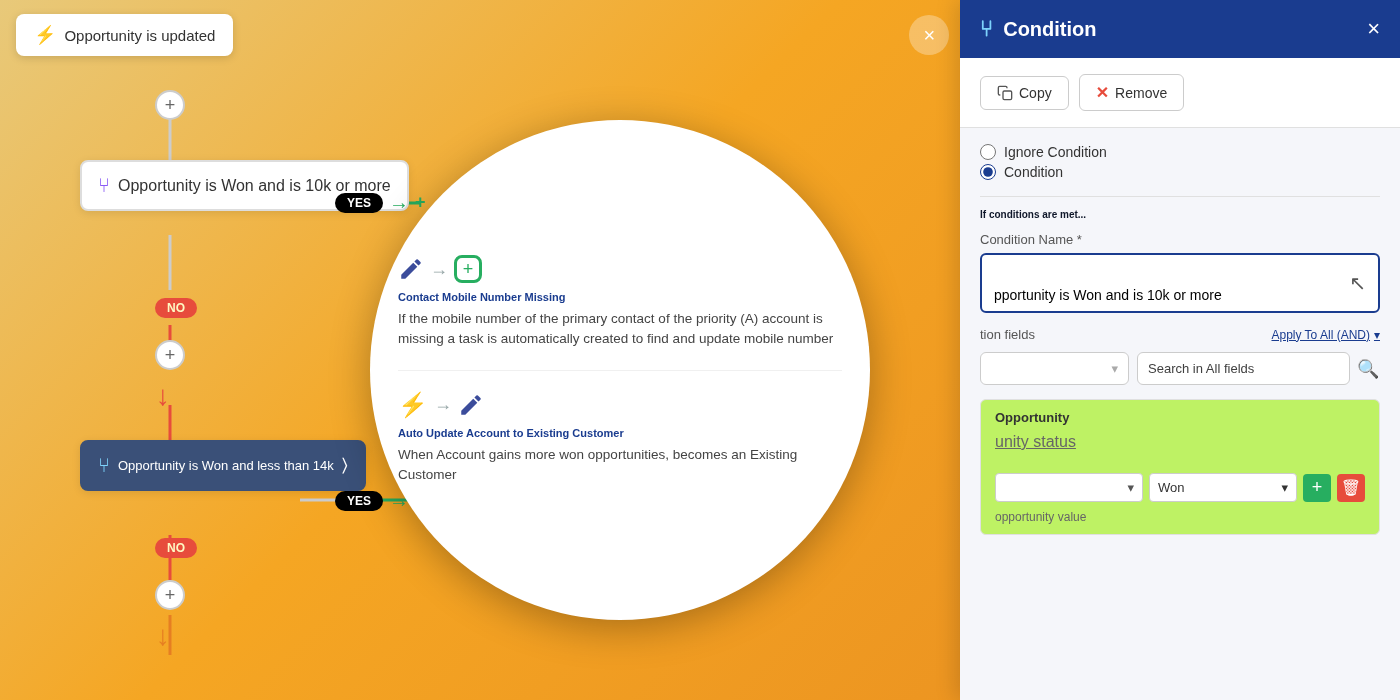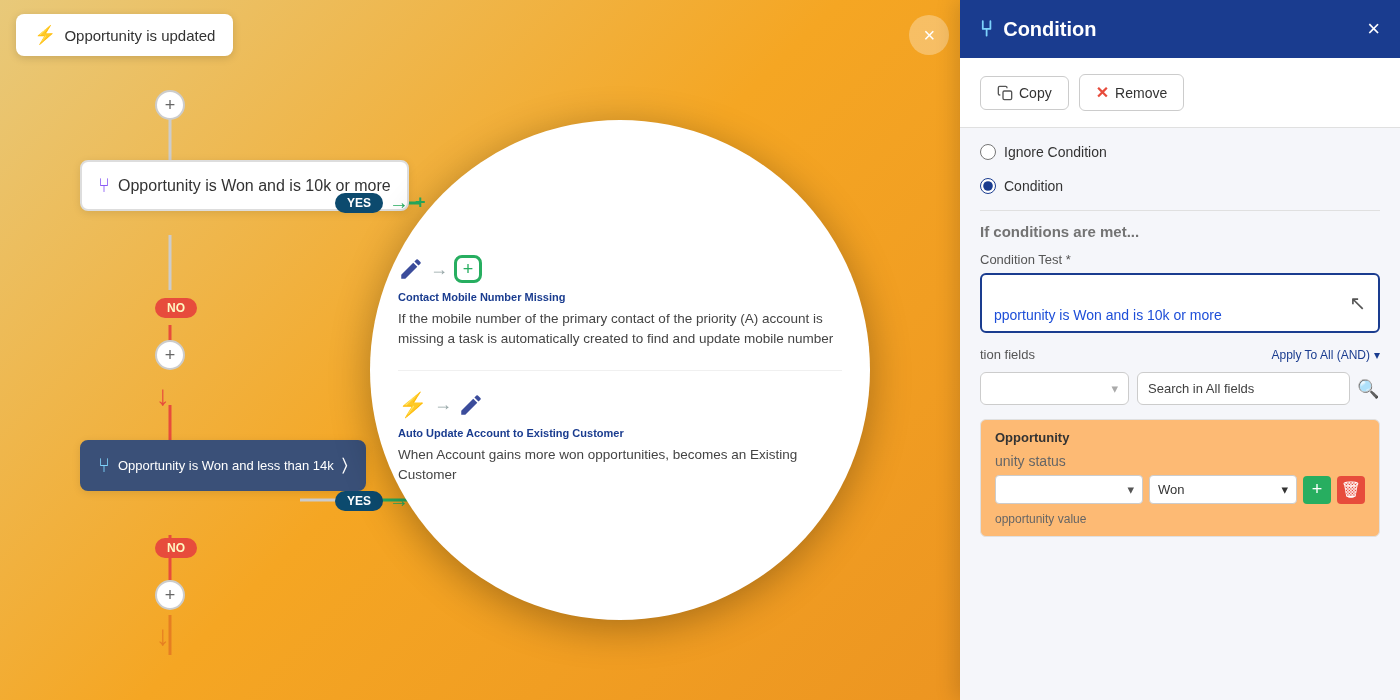--- a/index.html
+++ b/index.html
@@ -170,21 +170,21 @@
       background: white;
       color: #666;
       font-size: 18px;
       cursor: pointer;
       display: flex;
       align-items: center;
       justify-content: center;
     }
 
     .yes-badge {
-      background: #0c4a6e;
+      background: #000000;
       color: white;
       border-radius: 12px;
       padding: 3px 12px;
       font-size: 12px;
       font-weight: bold;
     }
 
     .no-badge {
       background: #e74c3c;
       color: #fef9c3;
@@ -351,21 +351,21 @@
 
     .panel-body {
       padding: 16px 20px;
       flex: 1;
       overflow-y: auto;
     }
 
     .radio-group {
       display: flex;
       flex-direction: column;
-      gap: 18px;
+      gap: 4px;
       margin-bottom: 16px;
     }
 
     .radio-item {
       display: flex;
       align-items: center;
       gap: 8px;
       font-size: 14px;
       color: #333;
     }
@@ -376,23 +376,23 @@
       accent-color: #1a3c8f;
     }
 
     .section-divider {
       height: 1px;
       background: #e0e0e0;
       margin: 12px 0;
     }
 
     .if-conditions-label {
-      font-size: 15px;
+      font-size: 10px;
       font-weight: 600;
-      color: #737373;
+      color: #0f172a;
       margin-bottom: 12px;
     }
 
     .form-label {
       font-size: 13px;
       color: #555;
       margin-bottom: 6px;
     }
 
     .form-input {
@@ -423,20 +423,21 @@
 
     .apply-all-btn {
       font-size: 12px;
       color: #1a3c8f;
       background: none;
       border: none;
       cursor: pointer;
       display: flex;
       align-items: center;
       gap: 4px;
+      text-decoration: underline;
     }
 
     .search-filter-row {
       display: flex;
       gap: 8px;
       margin-bottom: 14px;
     }
 
     .field-select {
       flex: 1;
@@ -466,38 +467,39 @@
 
     .search-icon-btn {
       background: none;
       border: none;
       color: #555;
       font-size: 18px;
       cursor: pointer;
     }
 
     .opportunity-section {
-      background: #fdba74;
+      background: #bef264;
       border: 1px solid #e0e0e0;
       border-radius: 6px;
       padding: 10px 14px;
       margin-bottom: 10px;
     }
 
     .opportunity-title {
       font-size: 13px;
       font-weight: 600;
       color: #333;
       margin-bottom: 8px;
     }
 
     .opportunity-row-label {
-      font-size: 14px;
+      font-size: 16px;
       color: #666;
-      margin-bottom: 6px;
+      margin-bottom: 22px;
+      text-decoration: underline;
     }
 
     .value-row {
       display: flex;
       align-items: center;
       gap: 6px;
     }
 
     .value-select {
       flex: 1;
@@ -766,23 +768,23 @@
       <label class="radio-item">
         <input type="radio" name="condition-type" checked="" style="">
         <span>Condition</span>
       </label>
     </div>
 
     <div class="section-divider"></div>
 
     <div class="if-conditions-label">If conditions are met...</div>
 
-    <div class="form-label">Condition Test *</div>
+    <div class="form-label">Condition Name *</div>
     <div class="form-input">
-      <span style="font-size:14px; color:#1d4ed8;margin-top:24px;">pportunity is Won and is 10k or more</span>
+      <span style="font-size:14px; color:#000000;margin-top:24px;">pportunity is Won and is 10k or more</span>
       <span style="font-size:20px; color:#555;">↖</span>
     </div>
 
     <div class="filter-row">
       <span class="filter-label">tion fields</span>
       <button class="apply-all-btn">
         <span>Apply To All (AND)</span>
         <span>▾</span>
       </button>
     </div>

